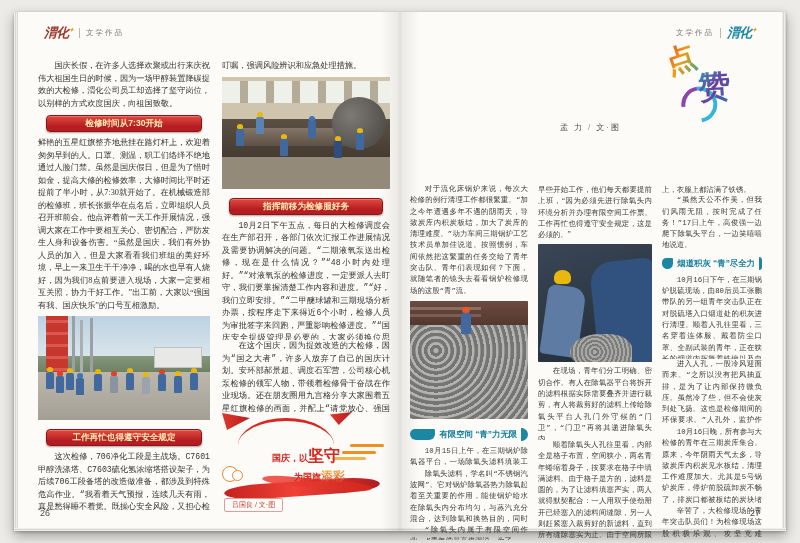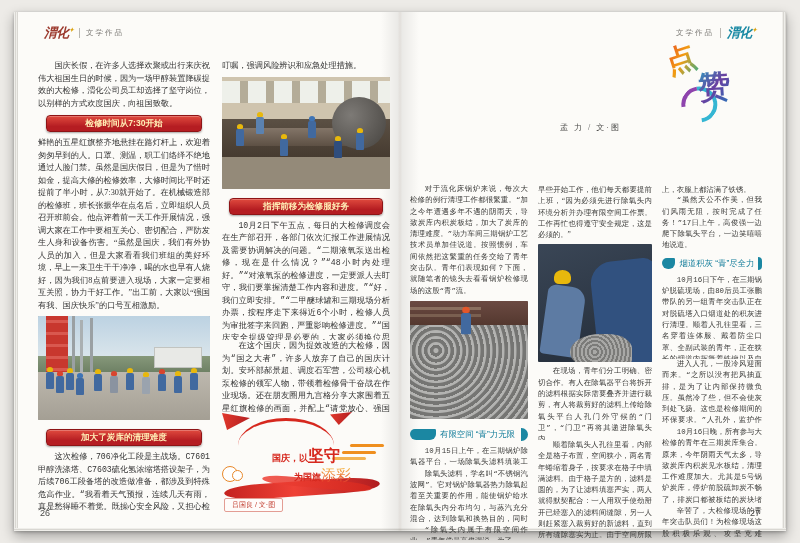--- a/index.html
+++ b/index.html
@@ -42,21 +42,21 @@
 
   
   .rbanner{flex:none;margin:5px auto;width:90%;height:15px;line-height:15px;text-align:center;
      background:linear-gradient(180deg,#e04a3e,#b51d22 70%);border:1px solid #8e1416;border-radius:4px;
      color:#ffedb5;font-size:8.6px;font-weight:bold;font-family:"Liberation Sans",sans-serif;
      box-shadow:0 1px 2px rgba(0,0,0,.35), inset 0 1px 0 rgba(255,255,255,.25);}
 
   
   .tbanner{flex:none;display:flex;align-items:center;gap:4px;margin:5px 0;}
   .tb-lead{width:26px;height:11px;background:#1b87a2;border-radius:8px 2px 10px 10px;}
-  .tb-text{color:#147e9b;font-weight:normal;font-size:8.4px;font-family:"Liberation Sans",sans-serif;white-space:nowrap;}
+  .tb-text{color:#147e9b;font-weight:bold;font-size:8.4px;font-family:"Liberation Sans",sans-serif;white-space:nowrap;}
   .tb-end{width:7px;height:13px;background:#1b87a2;border-radius:0 13px 13px 0;margin-left:auto;}
 
   
   .photo{flex:none;position:relative;overflow:hidden;border-radius:1px;background:#9a9a98;margin:4px 0;}
   .photo i{position:absolute;display:block;}
   .fig{width:8px;height:17px;border-radius:2px 2px 1px 1px;background:var(--b,#41699f);}
   .fig::before{content:"";position:absolute;top:-5px;left:1px;width:6px;height:5px;border-radius:50% 50% 30% 30%;background:var(--h,#e8b80c);}
 
   .p1{height:104px;}
   .p1 .sky{left:0;top:0;width:100%;height:52%;background:linear-gradient(#bcd2e2,#e3ebee);}
@@ -97,21 +97,21 @@
   .art .ribbon2{position:absolute;left:40px;bottom:24px;width:110px;height:9px;transform:rotate(5deg);
       background:linear-gradient(90deg,#ef4136,#d6281e);border-radius:60% 70% 60% 70%/130% 150% 130% 150%;opacity:.85;}
   .art .cloud{position:absolute;left:0;bottom:30px;width:14px;height:14px;border:1.5px solid #e8882a;border-radius:50%;background:#fff;}
   .art .cloud::after{content:"";position:absolute;left:9px;top:3px;width:9px;height:9px;border:1.5px solid #e8882a;border-radius:50%;background:#fff;}
   .art .dash{position:absolute;right:6px;top:28px;width:34px;height:3px;background:#ef8f1f;border-radius:2px;
       box-shadow:-8px 7px 0 0 #ef8f1f,-18px 13px 0 0 #f3b352;}
   .art .l1{position:absolute;left:24px;top:30px;white-space:nowrap;}
   .art .l2{position:absolute;left:46px;top:50px;white-space:nowrap;}
   .art .sm{color:#d6281e;font-weight:bold;font-size:9px;margin-left:26px;}
   .art .bg1{color:#d6281e;font-weight:900;font-size:16px;font-family:"Liberation Serif",serif;}
-  .art .bg2{font-weight:400;font-size:15px;font-family:"Liberation Serif",serif;
+  .art .bg2{font-weight:700;font-size:12px;font-family:"Liberation Serif",serif;
       background:linear-gradient(180deg,#f6b93b,#e2392c);-webkit-background-clip:text;background-clip:text;color:transparent;}
   .art .byl{position:absolute;left:2px;bottom:0;border:1px solid #e39d94;color:#c0392b;font-size:7px;
       padding:1px 7px;border-radius:2px;background:rgba(255,252,250,.9);}
 
   
   .pr .title{position:absolute;left:0;top:22px;width:100%;font-family:"Liberation Serif",serif;font-weight:900;}
   .pr .t1,.pr .t2{font-size:23px;letter-spacing:1px;-webkit-background-clip:text;background-clip:text;color:transparent;white-space:nowrap;}
   .pr .t1{margin-left:12px;background-image:linear-gradient(90deg,#e53228,#c2185b,#7b1fa2,#303f9f,#14407e);}
   .pr .t2{margin-left:52px;background-image:linear-gradient(90deg,#d81b60,#8e24aa,#3949ab,#00838f);}
   .pr .byline{position:absolute;left:150px;top:96px;font-size:8px;color:#4a4a48;letter-spacing:2px;}
@@ -160,21 +160,21 @@
             <i class="fig" style="left:28px;top:57px;--h:#e8b80c"></i>
             <i class="fig" style="left:38px;top:62px;--h:#3f74b5"></i>
             <i class="fig" style="left:56px;top:58px;--h:#e8b80c"></i>
             <i class="fig" style="left:72px;top:60px;--h:#d8452f;--b:#8a93a0"></i>
             <i class="fig" style="left:88px;top:57px;--h:#e8b80c"></i>
             <i class="fig" style="left:104px;top:61px;--h:#e8b80c;--b:#9aa3ae"></i>
             <i class="fig" style="left:120px;top:58px;--h:#d8452f"></i>
             <i class="fig" style="left:136px;top:60px;--h:#e8b80c"></i>
             <i class="fig" style="left:152px;top:57px;--h:#e8b80c"></i>
           </div>
-          <div class="rbanner">加大了炭库的清理难度</div>
+          <div class="rbanner">工作再忙也得遵守安全规定</div>
           <p class="ind clip mh110">这次检修，706净化工段是主战场。C7601甲醇洗涤塔、C7603硫化氢浓缩塔搭设架子，为后续706工段备塔的改造做准备，都涉及到特殊危高作业。“我看着天气预报，连续几天有雨，真是愁得睡不着觉。既操心安全风险，又担心检修工期。”说这话的是双甲车间副主任王宝利。但是天随人愿，雨没有按时来，太阳却出来了。在706现场，检修人员、车间负责人及技术员进行了安全交底，现场讲解安全风险和安全作业注意事项，特别是高空和交叉作业让大家提高警惕。因为是国庆假日，所有安全作业都提级管理，作业前又一再进行安全</p>
         </div>
 
         <div class="col c2">
           <p>叮嘱，强调风险辨识和应急处理措施。</p>
           <div class="photo p2">
             <i class="wall"></i>
             <i class="wins"></i>
             <i class="mach"></i>
             <i class="cyl"></i>

